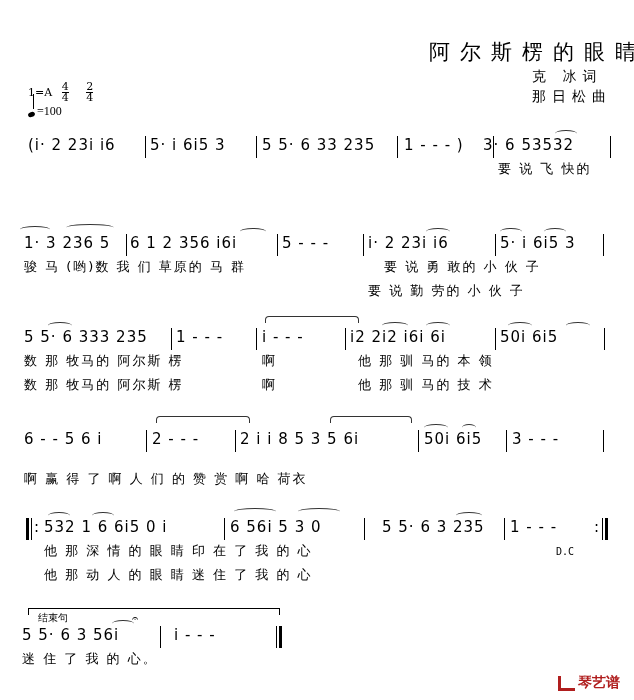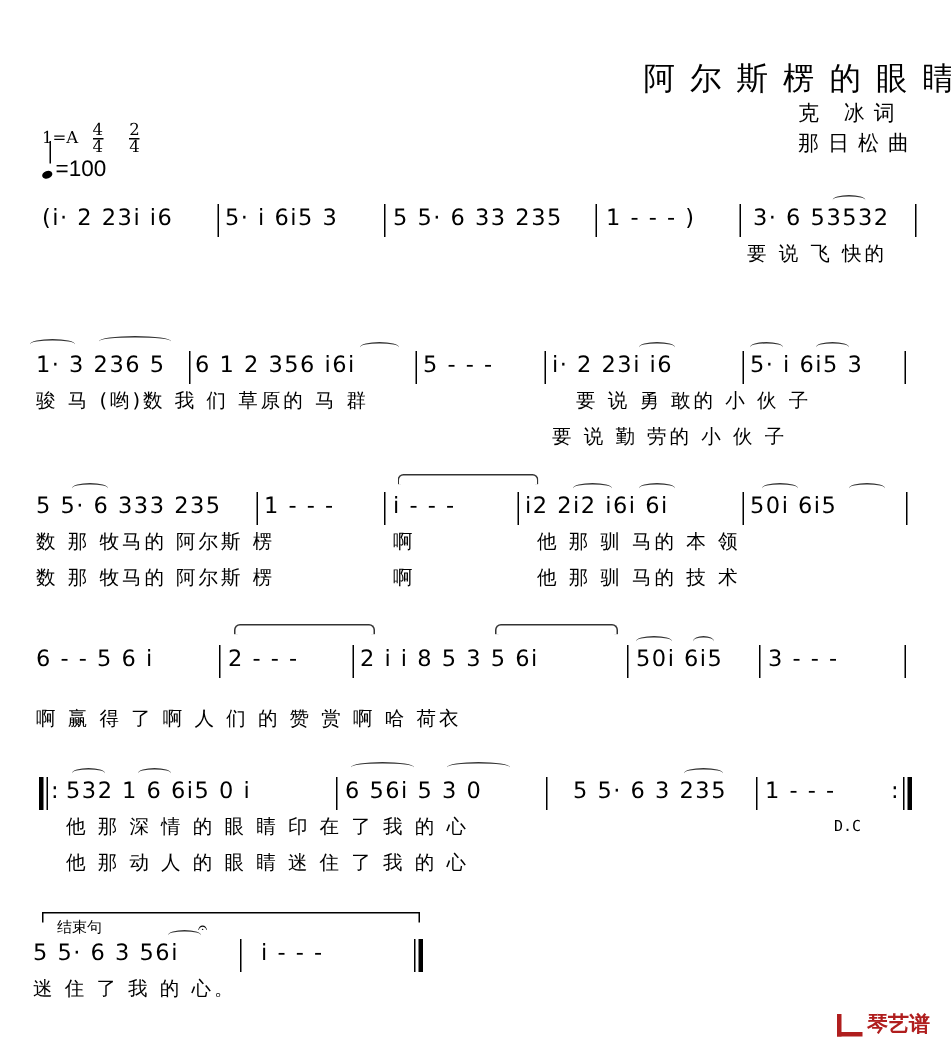--- a/index.html
+++ b/index.html
@@ -6,21 +6,21 @@
   body { width:634px; height:700px; position:relative; overflow:hidden;
          font-family:"DejaVu Sans", sans-serif; color:#000; }
   .abs { position:absolute; white-space:nowrap; }
   .title { left:0; width:634px; top:38px; text-align:right; font-family:"DejaVu Serif", serif;
            font-size:21px; letter-spacing:10px;padding-left:12px; }
   .credits { right:22px; top:66px; font-size:14px; line-height:20px; text-align:left; letter-spacing:6px; }
   .key { left:28px; top:82px; font-size:11px; font-family:"DejaVu Serif", serif; }
   .frac { display:inline-block; text-align:center; vertical-align:middle; margin-left:6px; font-size:11px; line-height:10px; }
   .frac span { display:block; }
   .frac .n { border-bottom:1px solid #000; }
-  .tempo { left:28px; top:104px; font-size:15px; font-family:Liberation Sans, sans-serif; }
+  .tempo { left:28px; top:104px; font-size:12px; font-family:Liberation Serif, serif; }
   .notehead { display:inline-block; width:7px; height:5px; background:#000; border-radius:50%; transform:rotate(-20deg); margin-right:2px; position:relative; top:2px; }
   .stem { position:absolute; left:33px; top:94px; width:1px; height:15px; background:#000; }
 
   .row { position:absolute; left:0; width:634px; }
   .notes { position:absolute; font-size:15px; font-family:"DejaVu Sans", sans-serif; letter-spacing:1px; }
   .lyr { position:absolute; font-size:13px; letter-spacing:2px; }
   .bar { position:absolute; width:1px; background:#000; }
   .dbar { position:absolute; width:3px; background:#000; }
   .slur { position:absolute; border-top:1px solid #333; border-radius:50% 50% 0 0; height:6px; }
   .bracket { position:absolute; border:1px solid #333; border-bottom:none; height:6px; border-radius:4px 4px 0 0; }
@@ -50,21 +50,21 @@
 
 <div class="row" style="top:136px">
   <div class="notes" style="left:28px">(i· 2  23i  i6</div>
   <div class="bar" style="left:145px;top:0;height:22px"></div>
   <div class="notes" style="left:150px">5· i  6i5  3</div>
   <div class="bar" style="left:256px;top:0;height:22px"></div>
   <div class="notes" style="left:262px">5  5· 6  33  235</div>
   <div class="bar" style="left:397px;top:0;height:22px"></div>
   <div class="notes" style="left:404px">1  -  -  -  )</div>
   <div class="bar" style="left:493px;top:0;height:22px"></div>
-  <div class="notes" style="left:502px">3· 6  53532</div>
+  <div class="notes" style="left:483px">3· 6  53532</div>
   <div class="bar" style="left:610px;top:0;height:22px"></div>
   <div class="slur" style="left:555px;top:-6px;width:22px"></div>
   <div class="lyr" style="left:498px;top:24px">要 说 飞   快的</div>
 </div>
 
 <div class="row" style="top:234px">
   <div class="notes" style="left:24px">1· 3  236  5</div>
   <div class="slur" style="left:20px;top:-8px;width:30px"></div>
   <div class="slur" style="left:66px;top:-10px;width:48px"></div>
   <div class="bar" style="left:126px;top:0;height:22px"></div>

